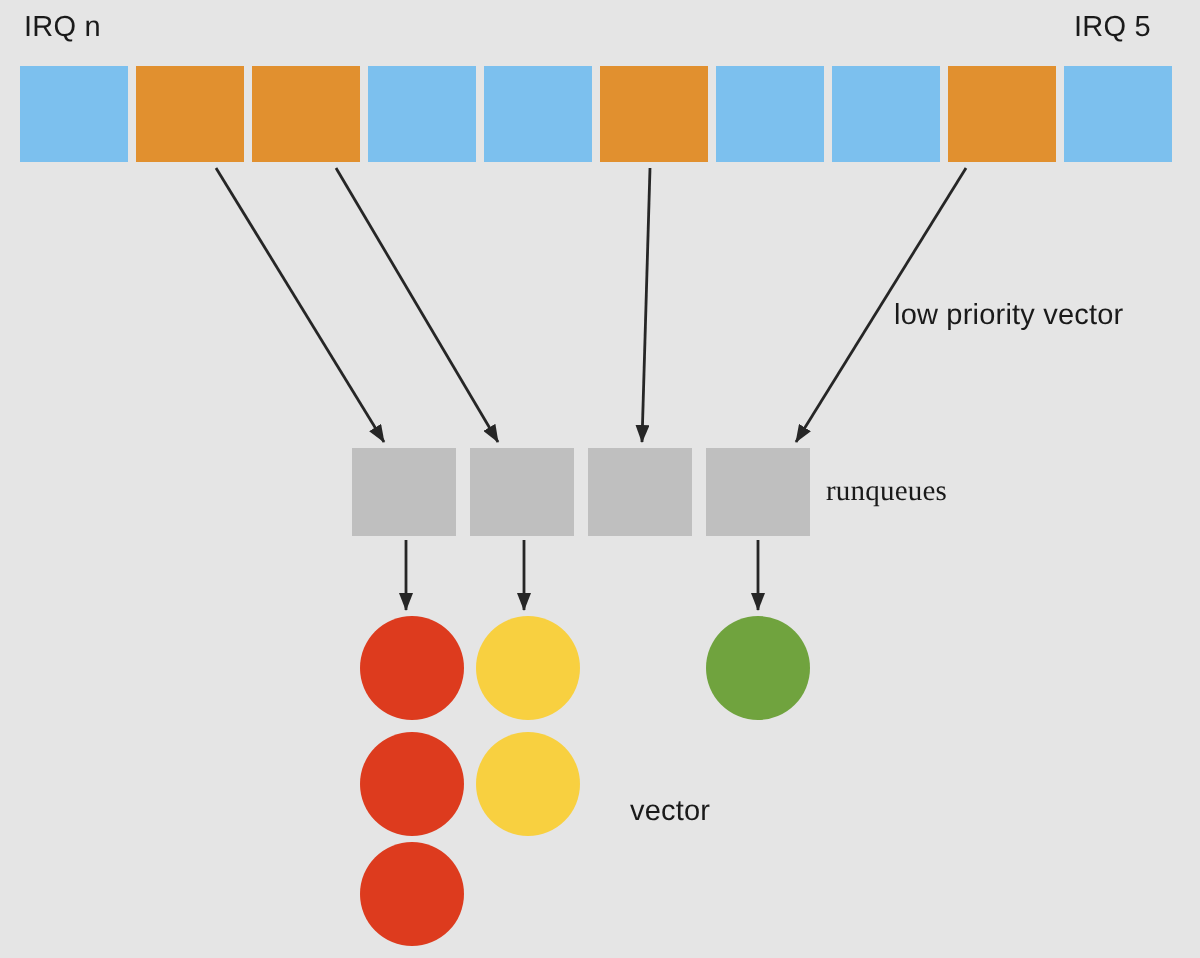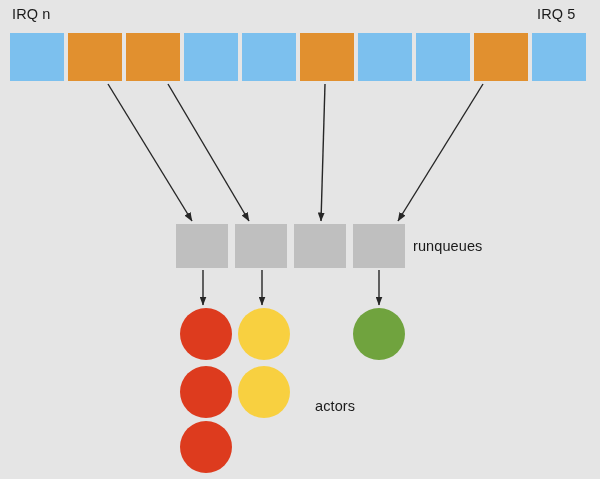--- a/index.html
+++ b/index.html
@@ -67,40 +67,41 @@
       <div class="irq-box" style="left: 126px; top: 33px; width: 54px; height: 48px; background: rgb(225, 144, 47);"></div>
       <div class="irq-box" style="left: 184px; top: 33px; width: 54px; height: 48px; background: rgb(124, 192, 238);"></div>
       <div class="irq-box" style="left: 242px; top: 33px; width: 54px; height: 48px; background: rgb(124, 192, 238);"></div>
       <div class="irq-box" style="left: 300px; top: 33px; width: 54px; height: 48px; background: rgb(225, 144, 47);"></div>
       <div class="irq-box" style="left: 358px; top: 33px; width: 54px; height: 48px; background: rgb(124, 192, 238);"></div>
       <div class="irq-box" style="left: 416px; top: 33px; width: 54px; height: 48px; background: rgb(124, 192, 238);"></div>
       <div class="irq-box" style="left: 474px; top: 33px; width: 54px; height: 48px; background: rgb(225, 144, 47);"></div>
       <div class="irq-box" style="left: 532px; top: 33px; width: 54px; height: 48px; background: rgb(124, 192, 238);"></div>
     </div>
 
+  <div class="label" id="label-low-priority" style="left: 447px; top: 150px;">low priority vector</div>
 
   <div id="rq-row">
       <div class="rq-box" style="left: 176px; top: 224px; width: 52px; height: 44px; background: rgb(191, 191, 191);"></div>
       <div class="rq-box" style="left: 235px; top: 224px; width: 52px; height: 44px; background: rgb(191, 191, 191);"></div>
       <div class="rq-box" style="left: 294px; top: 224px; width: 52px; height: 44px; background: rgb(191, 191, 191);"></div>
       <div class="rq-box" style="left: 353px; top: 224px; width: 52px; height: 44px; background: rgb(191, 191, 191);"></div>
     </div>
 
-  <div class="label" id="label-runqueues" style="left: 413px; top: 238px;">runqueues</div>
+  <div class="label" id="label-runqueues" style="left: 413px; top: 238px; font-family: Liberation Serif, serif;">runqueues</div>
 
   <div id="actor-group">
       <div class="actor-circle" style="left: 180px; top: 308px; width: 52px; height: 52px; background: rgb(221, 59, 30);"></div>
       <div class="actor-circle" style="left: 180px; top: 366px; width: 52px; height: 52px; background: rgb(221, 59, 30);"></div>
       <div class="actor-circle" style="left: 180px; top: 421px; width: 52px; height: 52px; background: rgb(221, 59, 30);"></div>
       <div class="actor-circle" style="left: 238px; top: 308px; width: 52px; height: 52px; background: rgb(248, 208, 64);"></div>
       <div class="actor-circle" style="left: 238px; top: 366px; width: 52px; height: 52px; background: rgb(248, 208, 64);"></div>
       <div class="actor-circle" style="left: 353px; top: 308px; width: 52px; height: 52px; background: rgb(112, 163, 62);"></div>
     </div>
 
-  <div class="label" id="label-actors" style="left: 315px; top: 398px;">actors</div>
+  <div class="label" id="label-actors" style="left: 315px; top: 398px;">vector</div>
 
   <svg id="arrow-layer" viewBox="0 0 600 479" xmlns="http://www.w3.org/2000/svg">
     <defs>
       <marker id="arrowhead" markerWidth="9" markerHeight="7" refX="8.5" refY="3.5" orient="auto" markerUnits="userSpaceOnUse">
         <polygon points="0 0, 9 3.5, 0 7" fill="#262626"></polygon>
       </marker>
     </defs>
     <g id="arrow-group">
         <line x1="108" y1="84" x2="192" y2="221" stroke="#262626" stroke-width="1.4" marker-end="url(#arrowhead)"></line>
         <line x1="168" y1="84" x2="249" y2="221" stroke="#262626" stroke-width="1.4" marker-end="url(#arrowhead)"></line>

